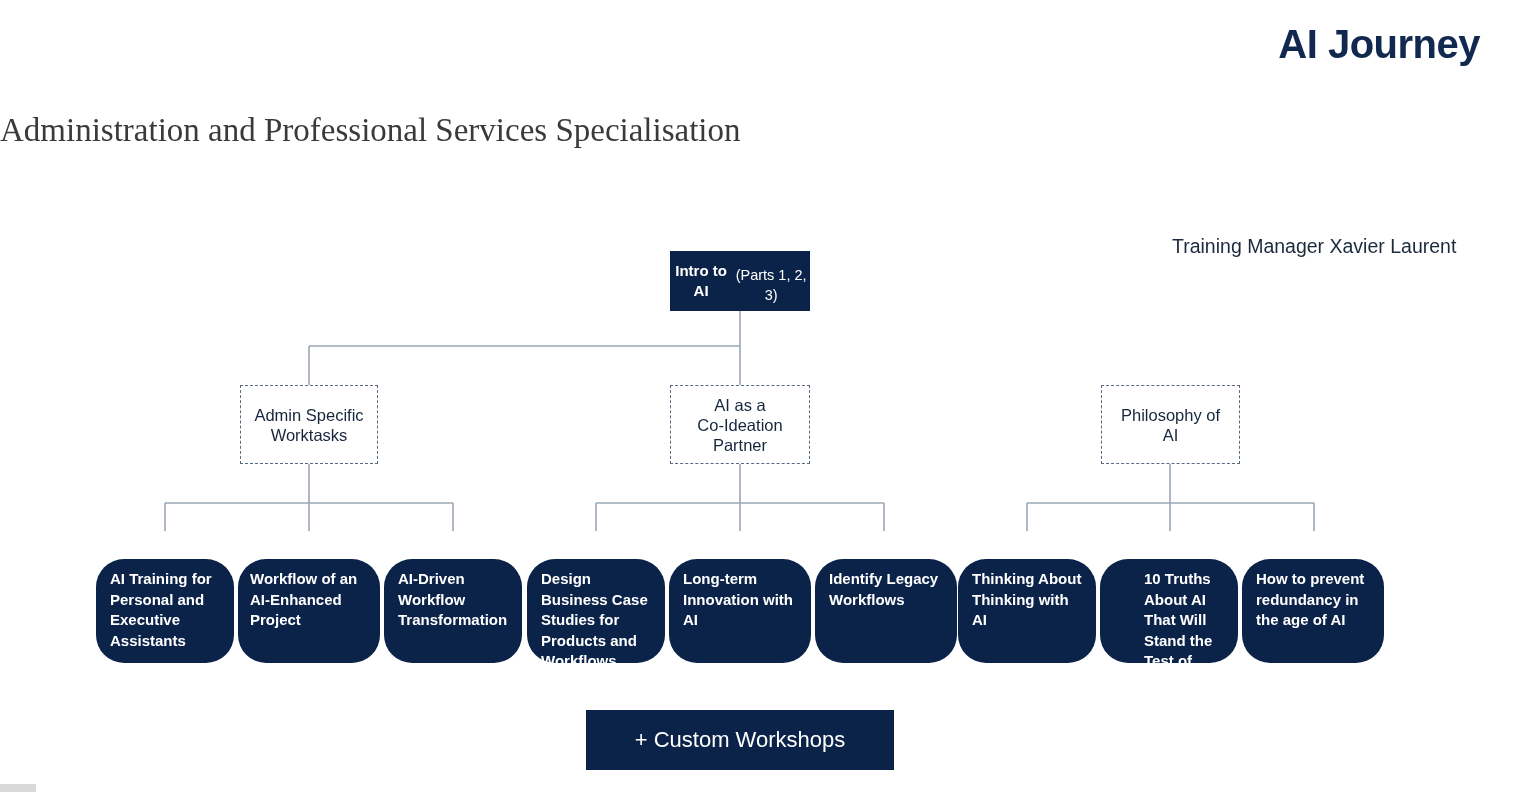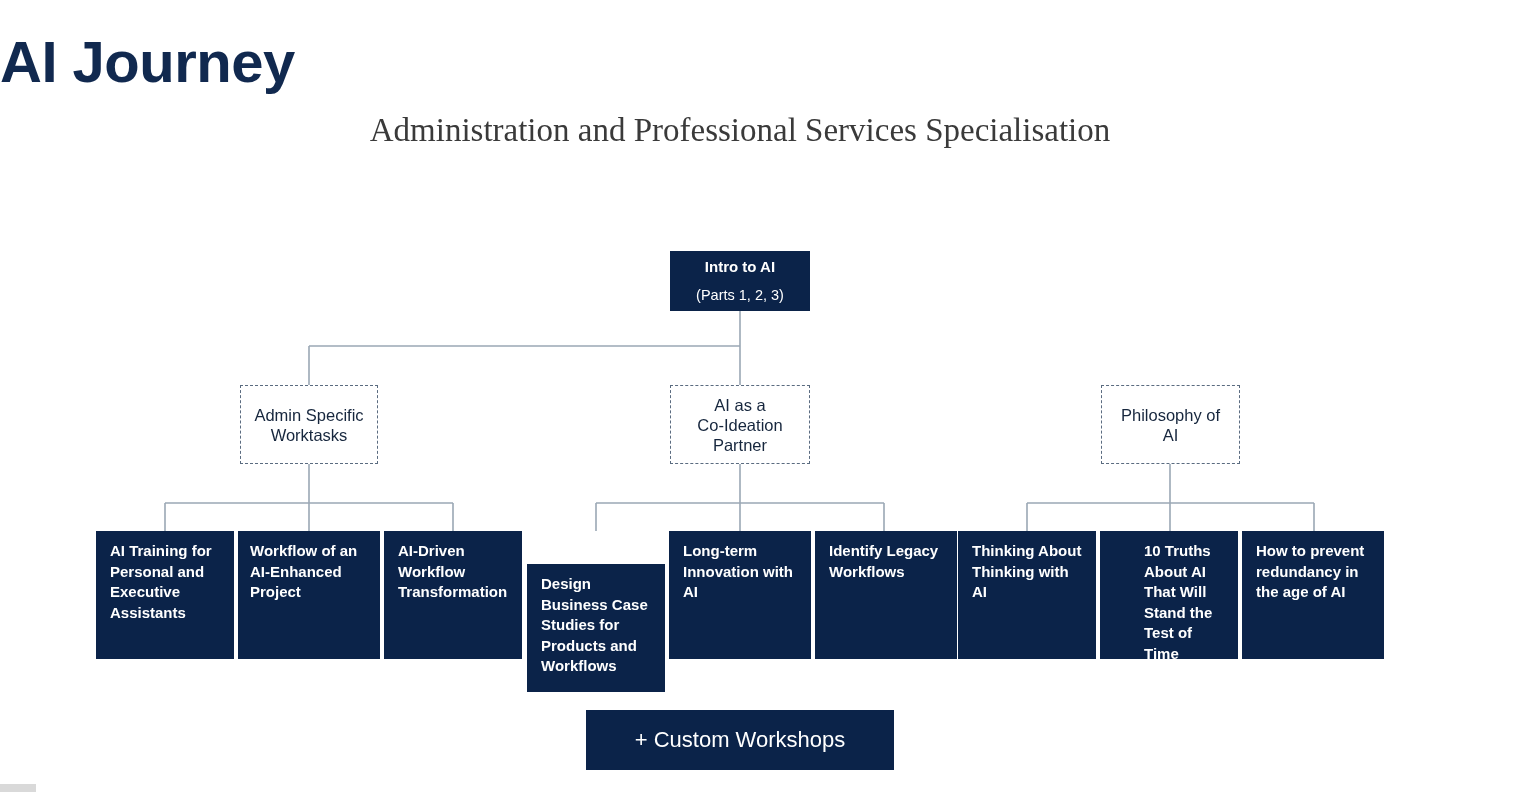--- a/index.html
+++ b/index.html
@@ -12,35 +12,34 @@
     height: 792px;
     position: relative;
     overflow: hidden;
     font-family: "Liberation Sans", sans-serif;
     color: #11284b;
   }
 
   #page-title {
     position: absolute;
     left: 0;
-    top: 28px;
+    top: 22px;
     width: 1480px;
-    text-align: left;
-    font-size: 58px;
+    text-align: right;
+    font-size: 40px;
     font-weight: bold;
     color: #11294f;
     letter-spacing: -0.5px;
   }
 
   #page-subtitle {
     position: absolute;
     left: 0;
     top: 112px;
     width: 1480px;
-    text-align: center;
     font-family: "Liberation Serif", serif;
     font-size: 33px;
     color: #3a3a3a;
   }
 
   
   #contact-block {
     position: absolute;
     left: 1172px;
     top: 234px;
@@ -92,40 +91,41 @@
   }
 
   #node-intro {
     left: 670px;
     top: 251px;
     width: 140px;
     height: 60px;
     background: #0b2349;
     color: #ffffff;
     display: flex;
-    flex-direction: column;
+    flex-direction: row;
     align-items: center;
     justify-content: center;
     text-align: center;
   }
   #node-intro .intro-title {
     font-size: 15px;
     font-weight: bold;
     line-height: 20px;
   }
   #node-intro .intro-sub {
     font-size: 14.5px;
     font-weight: normal;
     line-height: 20px;
     margin-top: 8px;
   }
 
   .leaf {
-    top: 531px;
-    height: 128px;
+    top: 559px;
+    height: 104px;
+    border-radius: 28px;
   }
 
   #cta-button {
     position: absolute;
     left: 586px;
     top: 710px;
     width: 308px;
     height: 60px;
     background: #0b2349;
     color: #ffffff;
@@ -145,20 +145,21 @@
     background: #d9d9d9;
   }
 </style>
 </head>
 <body>
 
 <div id="page-title">AI Journey</div>
 <div id="page-subtitle">Administration and Professional Services Specialisation</div>
 
 <div id="contact-block">
+  <div>Training Manager Xavier Laurent</div>
 </div>
 
 <svg id="connectors" viewBox="0 0 1518 792">
   <g fill="none" stroke="#9aa7b4" stroke-width="1.6">
 
     <path d="M740,311 L740,346"></path>
 
     <path d="M309,346 L740,346"></path>
 
     <path d="M309,346 L309,386"></path>
@@ -200,21 +201,21 @@
 <div class="node node-dashed" style="left:1101px; top:385px; width:139px; height:79px;">
   <span>Philosophy of<br>AI</span>
 </div>
 
 <div class="node node-solid leaf" style="left:96px; width:138px;">AI Training for Personal and Executive Assistants</div>
 
 <div class="node node-solid leaf" style="left:238px; width:142px;padding-left:12px;">Workflow of an AI-Enhanced Project</div>
 
 <div class="node node-solid leaf" style="left:384px; width:138px;">AI-Driven Workflow Transformation</div>
 
-<div class="node node-solid leaf" style="left:527px; width:138px;margin-top:33px;">Design Business Case Studies for Products and Workflows</div>
+<div class="node node-solid leaf" style="left:527px; width:138px;">Design Business Case Studies for Products and Workflows</div>
 
 <div class="node node-solid leaf" style="left:669px; width:142px;">Long-term Innovation with AI</div>
 
 <div class="node node-solid leaf" style="left:815px; width:142px;">Identify Legacy Workflows</div>
 
 <div class="node node-solid leaf" style="left:958px; width:138px;">Thinking About Thinking with AI</div>
 
 <div class="node node-solid leaf" style="left:1100px; width:138px;padding-left:44px;">10 Truths About AI That Will Stand the Test of Time</div>
 
 <div class="node node-solid leaf" style="left:1242px; width:142px;">How to prevent redundancy in the age of AI</div>

